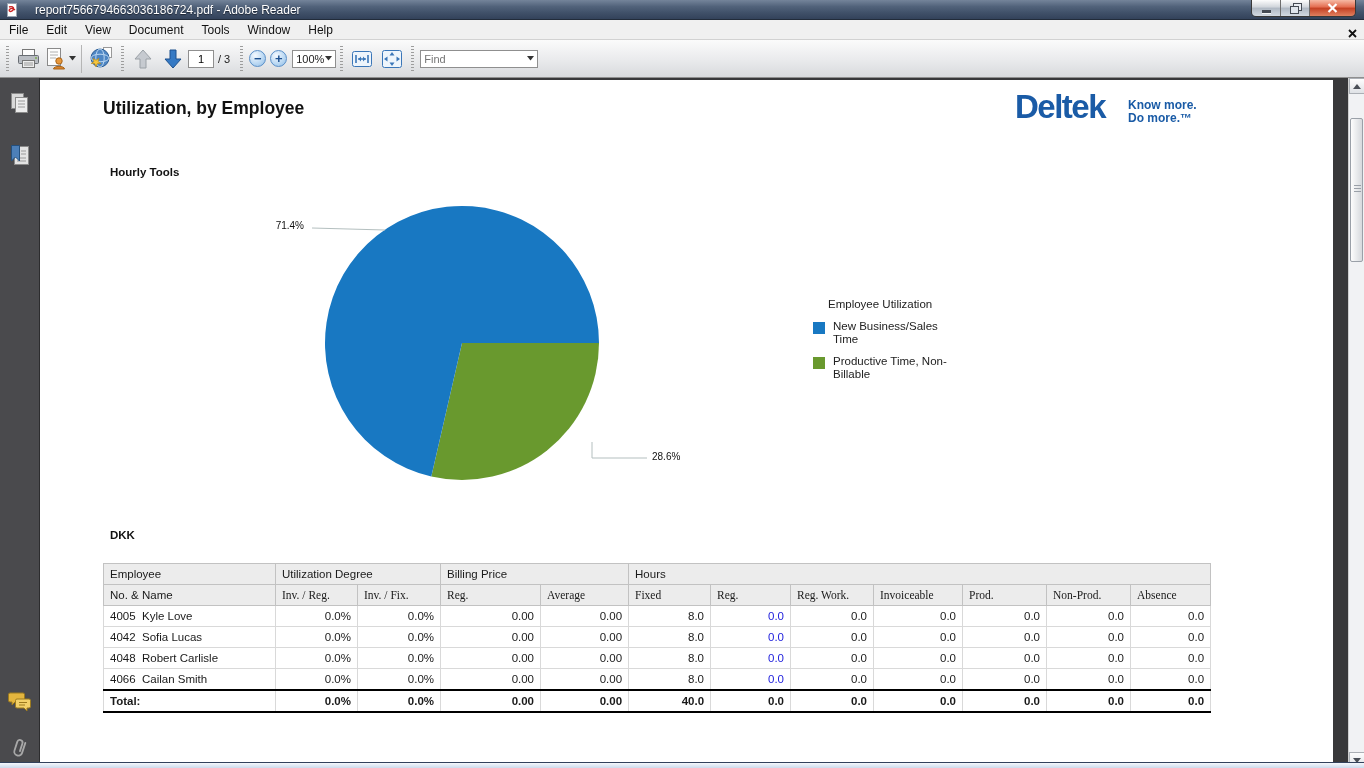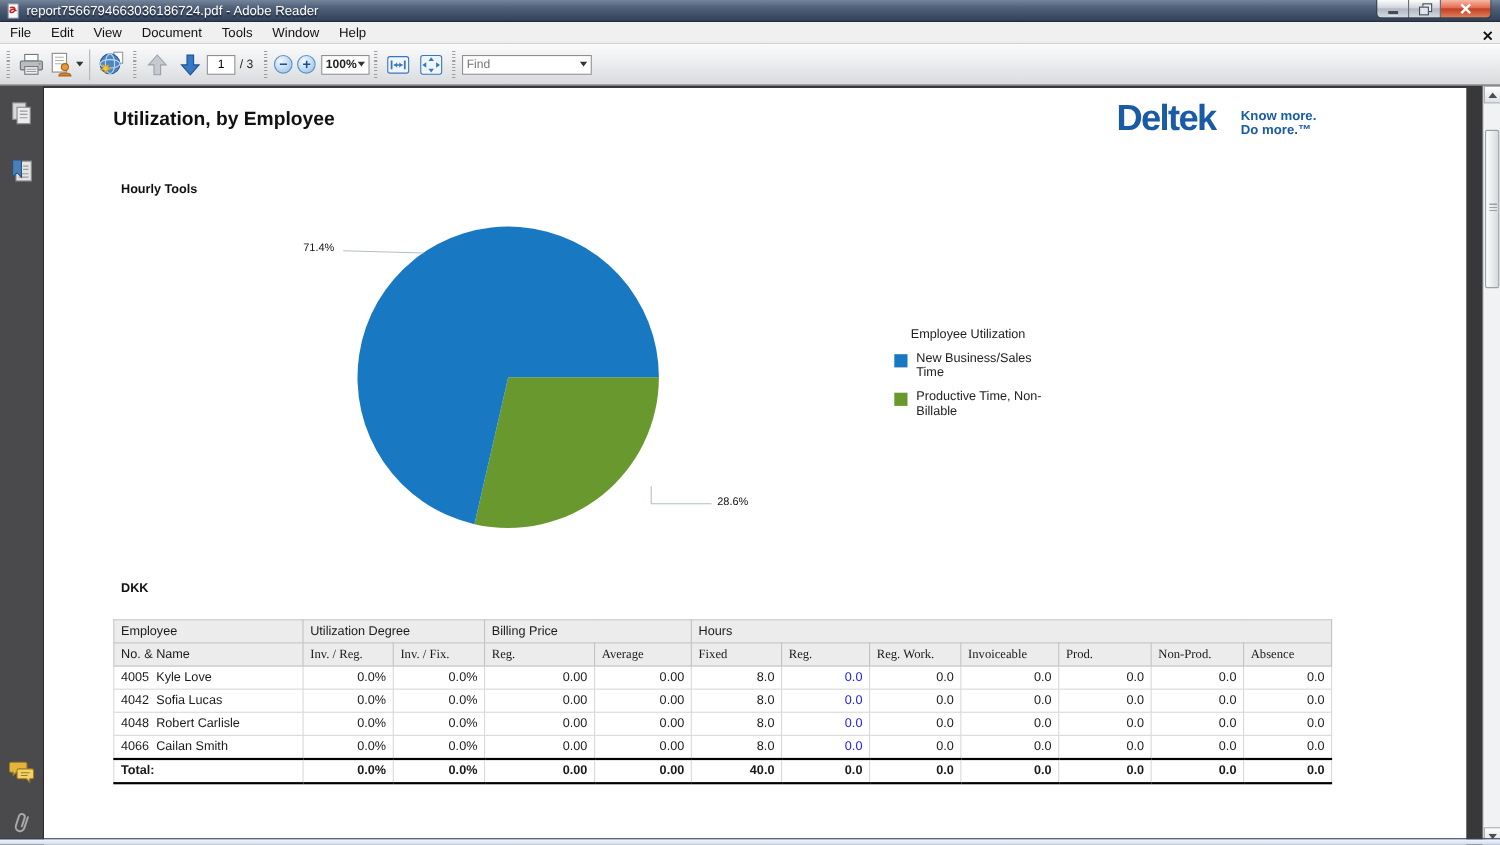--- a/index.html
+++ b/index.html
@@ -2,21 +2,21 @@
 <html><head>
 <meta charset="utf-8">
 <style>
   * { box-sizing: border-box; margin: 0; padding: 0; }
   html,body { width:1364px; height:768px; overflow:hidden; font-family:"Liberation Sans", sans-serif; background:#38383a; position:relative; }
 
   
   .titlebar { position:absolute; left:0; top:0; width:1364px; height:20px;
     background:linear-gradient(to bottom,#74849a 0%,#51627a 35%,#41526a 65%,#33425a 100%);
     border-bottom:1px solid #222c3a; display:flex; align-items:center; padding-left:5px; z-index:30; }
-  .titlebar-text { color:#fff; font-size:12px; margin-left:5px; text-shadow:0 1px 1px #1b2330; white-space:nowrap; }
+  .titlebar-text { color:#fff; font-size:12px; margin-left:16px; text-shadow:0 1px 1px #1b2330; white-space:nowrap; }
   .win-buttons { position:absolute; right:8px; top:0; display:flex; border:1px solid #383838; border-top:none; border-radius:0 0 5px 5px; overflow:hidden; height:17px; }
   .winbtn { width:29px; height:16px; display:flex; align-items:center; justify-content:center;
     background:linear-gradient(#fdfdfd,#cfd4da 45%,#aeb7c2 50%,#d3dae2); border-right:1px solid #6d6d6d; cursor:default; }
   .winbtn.close { width:45px; border-right:none; background:linear-gradient(#f6b9a4,#e36b4e 45%,#c43f22 50%,#e0805f); }
   .glyph-min { width:9px; height:3px; background:#454b54; box-shadow:0 1px 0 rgba(255,255,255,.8); margin-top:6px; }
   .glyph-restore { position:relative; width:11px; height:10px; }
   .glyph-restore::before { content:""; position:absolute; left:3px; top:0; width:7px; height:6px; border:1px solid #454b54; background:#e8ecf2; }
   .glyph-restore::after { content:""; position:absolute; left:0; top:3px; width:7px; height:6px; border:1px solid #454b54; background:#dfe5ec; }
 
   
@@ -30,21 +30,21 @@
     background:linear-gradient(to bottom,#fbfbfb,#e9eaec 55%,#d8dadd);
     border-bottom:1px solid #8f8f8f; display:flex; align-items:center; padding-left:2px; z-index:28; }
   .grip { width:3px; height:26px; margin:0 4px;
     background:repeating-linear-gradient(to bottom,#9d9d9d 0px,#9d9d9d 1px,rgba(0,0,0,0) 1px,rgba(0,0,0,0) 3px); }
   .sep { width:1px; height:28px; background:#b5b5b5; margin:0 5px; }
   .tb-btn { height:30px; min-width:30px; display:flex; align-items:center; justify-content:center; border-radius:3px; cursor:default; }
   .caret { margin-left:2px; }
   .box { background:#fff; border:1px solid #8f8f8f; height:18px; display:flex; align-items:center; font-size:11px; color:#222; }
   .page-input { width:26px; text-align:center; border:1px solid #8f8f8f; height:18px; font-size:11px; font-family:"Liberation Sans",sans-serif; }
   .page-count { font-size:11px; color:#222; margin:0 6px 0 4px; }
-  .zoom-box { width:44px; padding:0 3px; justify-content:space-between; margin-left:3px;font-weight:bold; }
+  .zoom-box { width:44px; padding:0 3px; justify-content:space-between; margin-left:3px; }
   .find-box { width:118px; padding:0 3px; justify-content:space-between; margin-left:2px; }
   .find-input { border:none; outline:none; width:96px; font-size:11px; font-family:"Liberation Sans",sans-serif; color:#333; }
   .zoom-circle { width:17px; height:17px; border-radius:50%; border:1px solid #5a8fc8; margin:0 2px;
     background:radial-gradient(circle at 35% 30%, #f4f9ff, #bcd9f3 55%, #8fbce6); color:#1d4f8f;
     font-size:13px; font-weight:bold; display:flex; align-items:center; justify-content:center; line-height:1; cursor:default; }
 
   
   .nav-sidebar { position:absolute; left:0; top:78px; width:40px; bottom:0; background:#4a4a4d; border-right:1px solid #2c2c2e; z-index:20; }
   .nav-icon { position:absolute; left:8px; width:24px; height:24px; cursor:default; }
 

